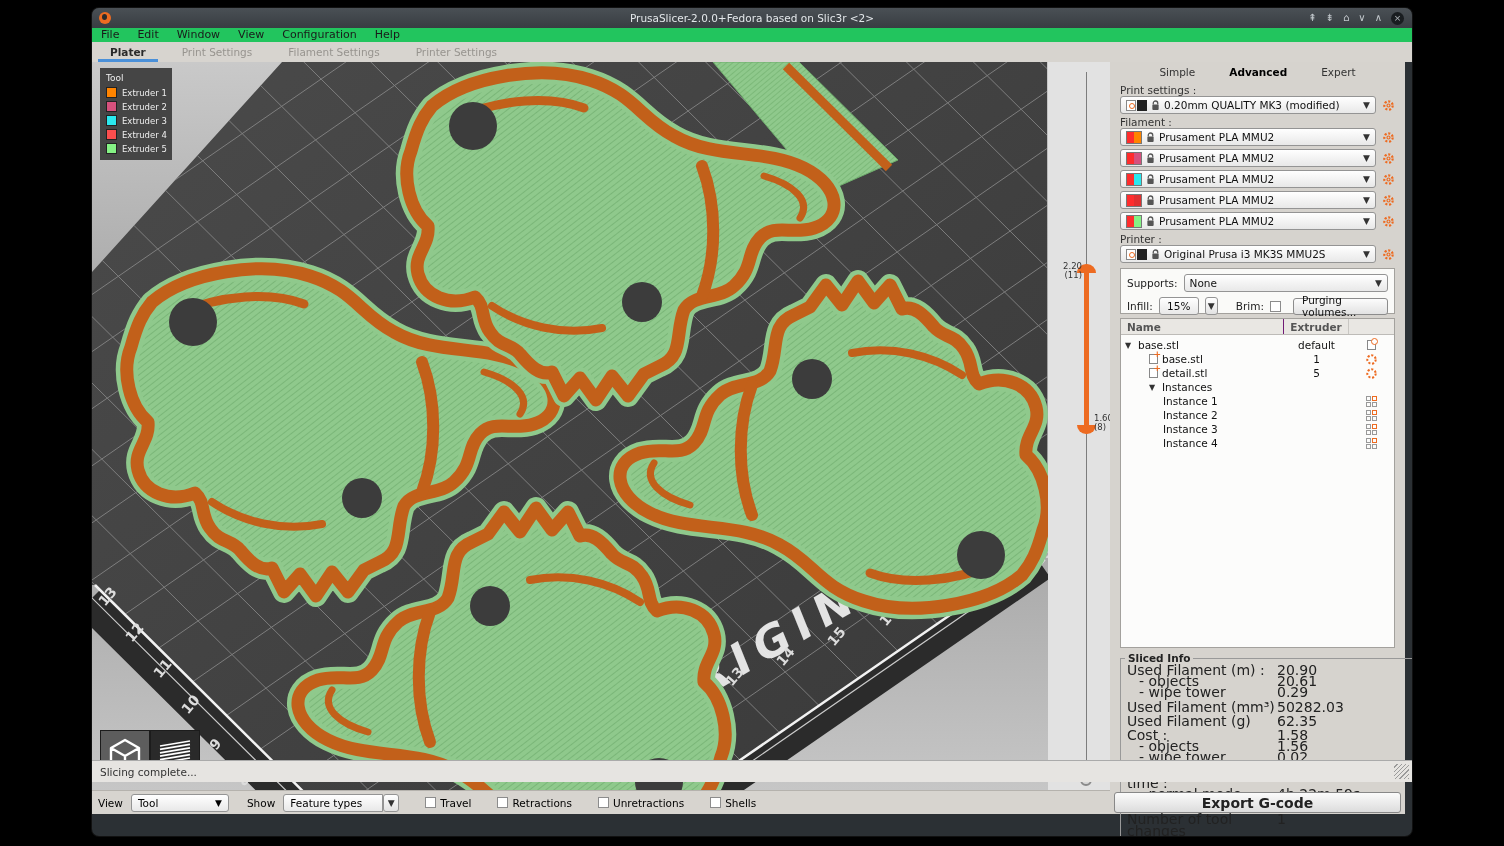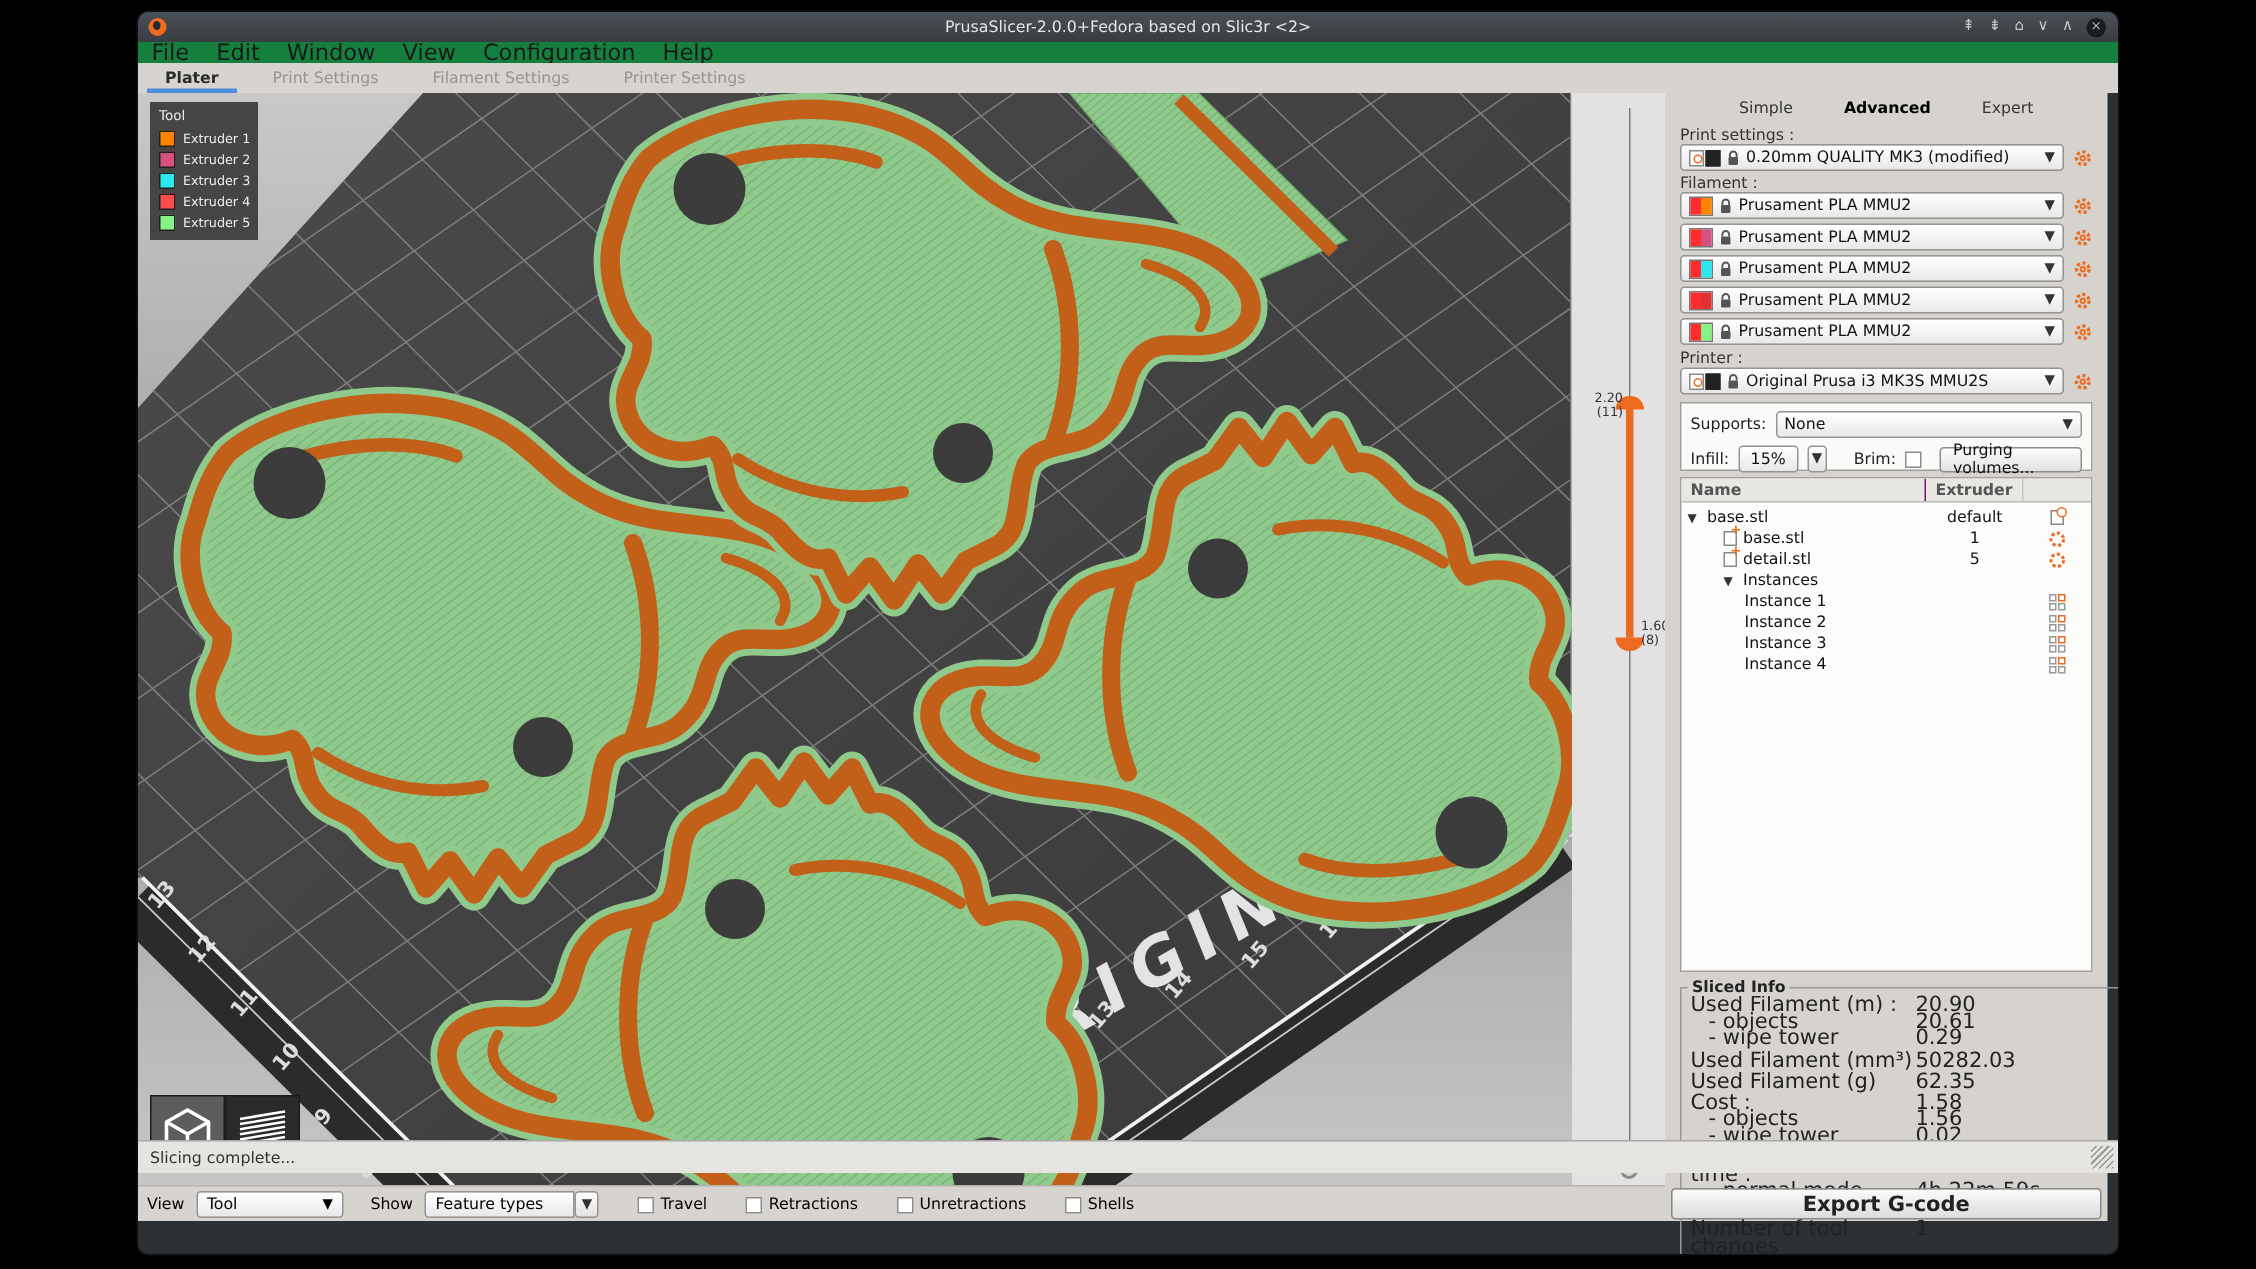--- a/index.html
+++ b/index.html
@@ -15,22 +15,22 @@
     position:relative; flex:0 0 auto; }
   .app-icon::after { content:""; position:absolute; left:3px; top:2px; width:5px; height:6px;
     border-radius:50%; background:#2b2b2b; }
   .title-text { position:absolute; left:0; right:0; text-align:center; color:#e3e7ea; font-size:10.5px; }
   .win-controls { margin-left:auto; display:flex; align-items:center; gap:9px; padding-right:8px; z-index:2; }
   .win-glyph { color:#c3c9cd; font-size:10px; line-height:10px; cursor:pointer; }
   .close-btn { width:13px; height:13px; border-radius:50%; background:#191d20; color:#aeb4b8;
     font-size:9px; line-height:13px; text-align:center; cursor:pointer; }
 
   
-  .menubar { position:absolute; left:0; top:20px; width:100%; height:14px; background:#15803d;
-    display:flex; align-items:center; font-size:15px; color:#1a1a1a; }
+  .menubar { position:absolute; left:0; top:20px; width:100%; height:14px; background:#22c55e;
+    display:flex; align-items:center; font-size:11px; color:#1a1a1a; }
   .menu-item { padding:0 9px; line-height:14px; cursor:pointer; }
 
   
   .tabbar { position:absolute; left:0; top:34px; width:100%; height:20px; background:#d7d4cf;
     display:flex; align-items:center; font-size:10.5px; }
   .tab { padding:0 18px; line-height:20px; color:#97948f; position:relative; cursor:pointer; }
   .tab.active { color:#2a2a2a; font-weight:bold; }
   .tab.active::after { content:""; position:absolute; left:6px; right:6px; bottom:0; height:3px; background:#4a90d9; }
 
   
@@ -134,21 +134,21 @@
 
   .export-btn { position:absolute; left:4px; right:4px; top:730px; height:21px;
     border:1px solid #888; border-radius:3px; background:linear-gradient(#fbfbfb,#dcdcdc);
     font-weight:bold; font-size:14px; display:flex; align-items:center; justify-content:center; cursor:pointer; }
 
   
   .toolbar { position:absolute; left:0; top:728px; width:1018px; height:24px; background:#d7d4cf;
     border-top:1px solid #b5b2ad; display:flex; align-items:center; gap:8px; padding:0 6px; font-size:10.5px; }
   .tb-combo { height:18px; border:1px solid #949494; border-radius:3px; background:linear-gradient(#fff,#e8e8e8);
     display:flex; align-items:center; padding:0 6px; gap:20px; cursor:pointer; }
-  .tb-check { display:flex; align-items:flex-end; gap:4px; margin-left:18px; }
+  .tb-check { display:flex; align-items:center; gap:4px; margin-left:18px; }
 
   
   .statusbar { position:absolute; left:0; top:752px; width:1320px; height:22px; background:#e6e4e1;
     border-top:1px solid #aaa; display:flex; align-items:center; font-size:10.5px; color:#333;
     padding-left:8px; }
   .grip { position:absolute; right:3px; bottom:3px; width:15px; height:15px;
     background:repeating-linear-gradient(135deg, transparent 0 2px, #9a9a9a 2px 3px); cursor:pointer; }
 </style>
 </head>
 <body>

